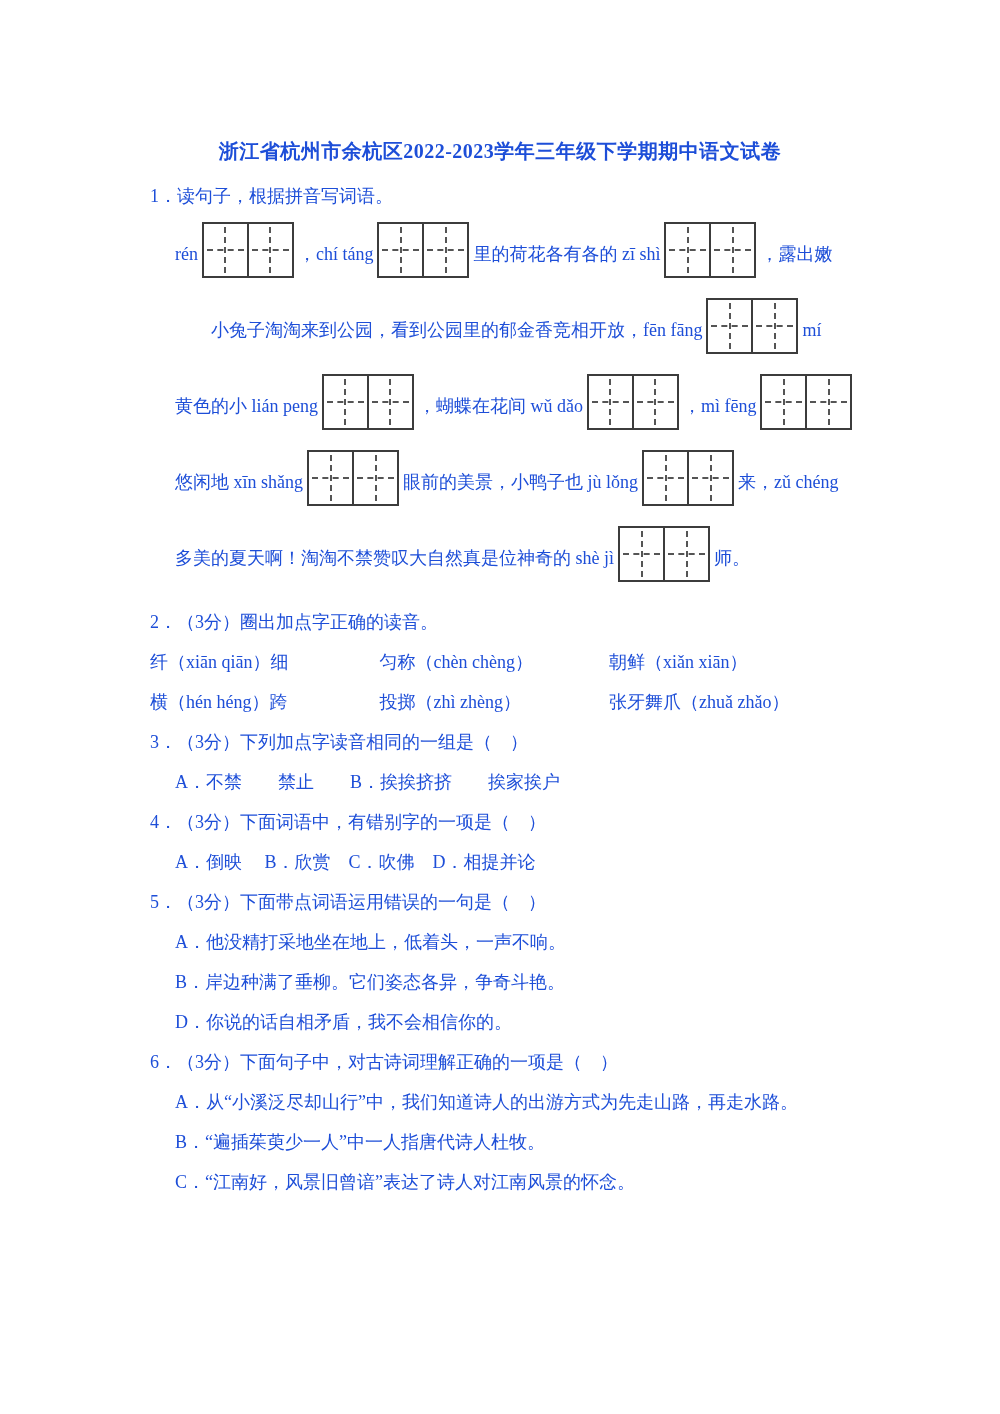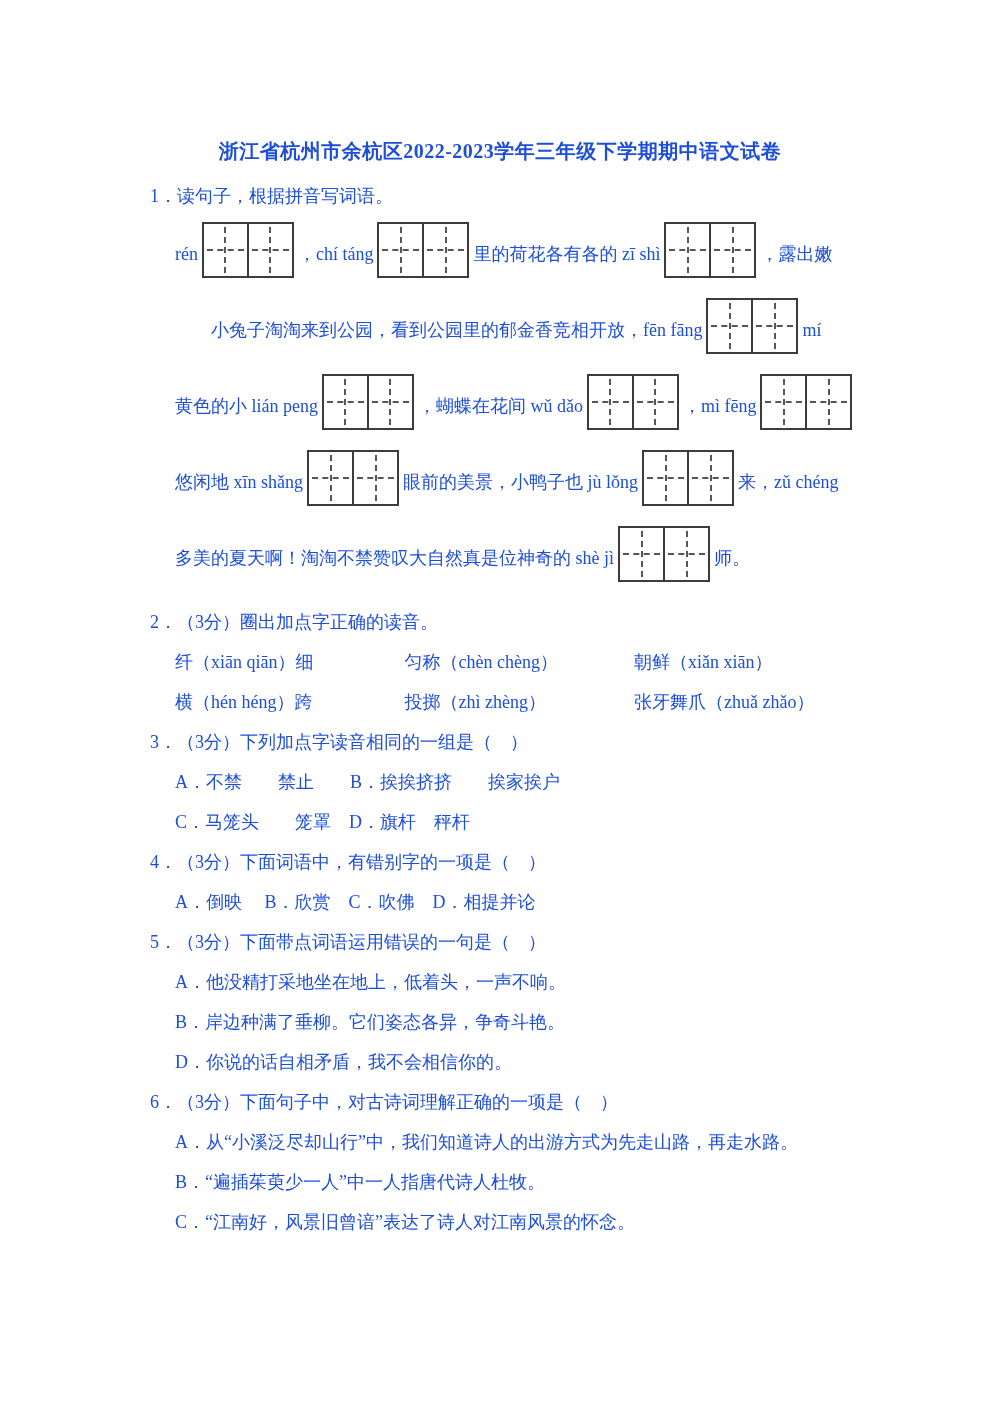--- a/index.html
+++ b/index.html
@@ -37,21 +37,20 @@
     white-space: nowrap;
   }
   .passage-line.indent { text-indent: 2em; }
   .opt {
     margin-left: 25px;
     font-size: 18px;
     line-height: 40px;
     white-space: nowrap;
   }
   .q2-row {
-    margin-left: 25px;
     font-size: 18px;
     line-height: 40px;
     white-space: nowrap;
   }
   .q2-row .col { display: inline-block; }
   .q2-row .col1 { width: 225px; }
   .q2-row .col2 { width: 225px; }
   
   .tzg {
     display: inline-block;
@@ -118,21 +117,20 @@
     <div class="q2-row">
       <span class="col col1">横（hén héng）跨</span>
       <span class="col col2">投掷（zhì zhèng）</span>
       <span class="col">张牙舞爪（zhuǎ zhǎo）</span>
     </div>
   </section>
 
   <section>
     <div class="stem">3．（3分）下列加点字读音相同的一组是（　）</div>
     <div class="opt">A．不禁　　禁止　　B．挨挨挤挤　　挨家挨户</div>
-    <div class="opt">C．马笼头　　笼罩　D．旗杆　秤杆</div>
   </section>
 
   <section>
     <div class="stem">4．（3分）下面词语中，有错别字的一项是（　）</div>
     <div class="opt">A．倒映　 B．欣赏　C．吹佛　D．相提并论</div>
   </section>
 
   <section>
     <div class="stem">5．（3分）下面带点词语运用错误的一句是（　）</div>
     <div class="opt">A．他没精打采地坐在地上，低着头，一声不响。</div>

